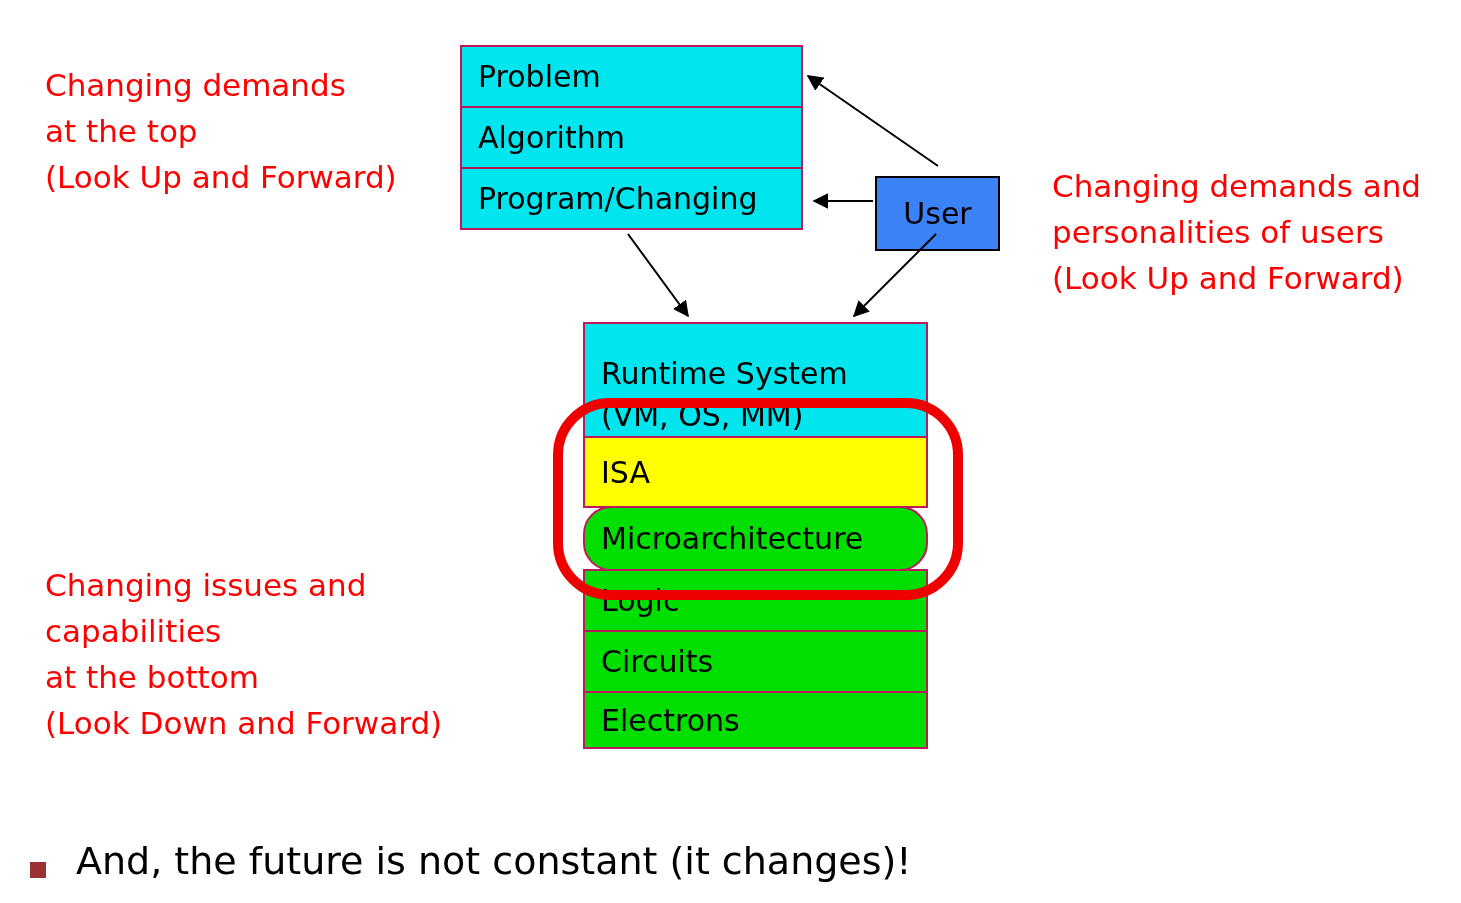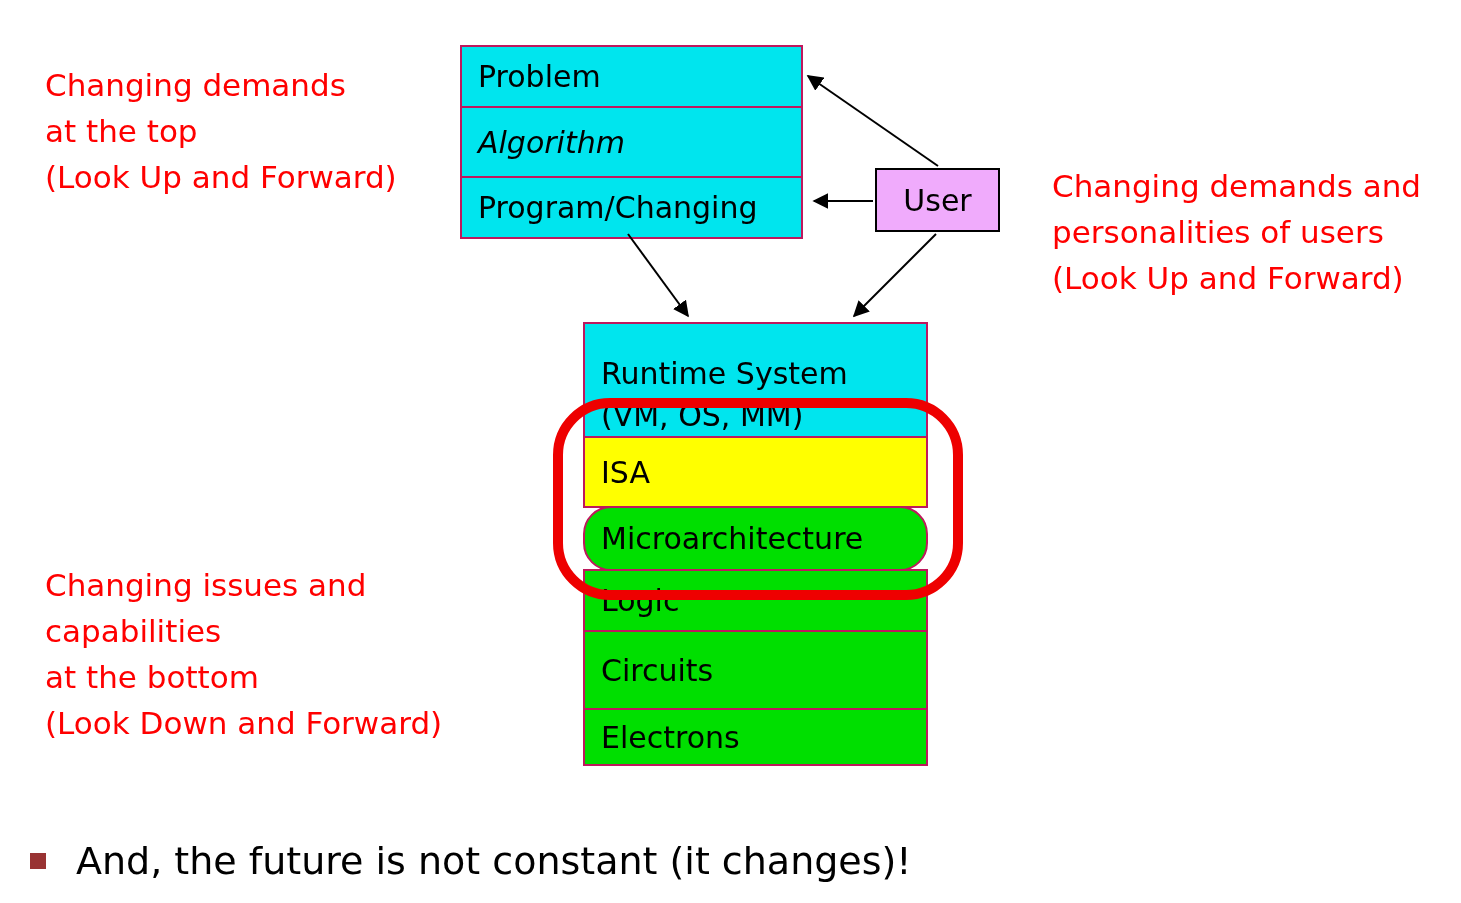--- a/index.html
+++ b/index.html
@@ -37,46 +37,46 @@
   .green  { background: #00df00; }
   .multiline {
     align-items: flex-start;
     padding-top: 29px;
     line-height: 42px;
     white-space: pre-line;
   }
   .user-box {
     position: absolute;
     left: 875px;
-    top: 168px;
+    top: 176px;
     width: 125px;
-    height: 64px;
+    height: 75px;
     box-sizing: border-box;
-    background: #f0abfc;
+    background: #3b82f6;
     border: 2px solid #000000;
     display: flex;
     align-items: center;
     justify-content: center;
     font-size: 30px;
     color: #000000;
   }
   .overlay {
     position: absolute;
     left: 0; top: 0;
     width: 1461px;
     height: 903px;
     pointer-events: none;
     z-index: 5;
   }
   .bullet-line {
     position: absolute;
     left: 30px;
     top: 836px;
     display: flex;
-    align-items: flex-start;
+    align-items: center;
   }
   .bullet-marker {
     width: 16px;
     height: 16px;
     margin-top: 17px;
     margin-right: 30px;
     background: #993333;
     flex: 0 0 auto;
   }
   .bullet-text {
@@ -98,33 +98,33 @@
 personalities of users
 (Look Up and Forward)</div>
 
   <div class="annotation" style="left:45px; top:562px; width:500px;">Changing issues and
 capabilities
 at the bottom
 (Look Down and Forward)</div>
 
   <div class="stack" style="left:460px; top:45px; width:343px;">
     <div class="box-row cyan" style="height:63px;">Problem</div>
-    <div class="box-row cyan" style="height:72px;font-style:italic;">Algorithm</div>
+    <div class="box-row cyan" style="height:63px;">Algorithm</div>
     <div class="box-row cyan" style="height:63px;">Program/Changing</div>
   </div>
 
   <div class="user-box">User</div>
 
   <div class="stack" style="left:583px; top:322px; width:345px;">
     <div class="box-row cyan multiline" style="height:116px;">Runtime System
 (VM, OS, MM)</div>
     <div class="box-row yellow" style="height:72px;">ISA</div>
     <div class="box-row green" style="height:65px;border-radius:28px;">Microarchitecture</div>
     <div class="box-row green" style="height:63px;">Logic</div>
-    <div class="box-row green" style="height:80px;">Circuits</div>
+    <div class="box-row green" style="height:63px;">Circuits</div>
     <div class="box-row green" style="height:58px;">Electrons</div>
   </div>
 
   <svg class="overlay" viewBox="0 0 1461 903">
     <defs>
       <marker id="arrowhead" viewBox="0 0 10 10" refX="9" refY="5" markerWidth="8" markerHeight="8" orient="auto-start-reverse">
         <path d="M0,0 L10,5 L0,10 z" fill="#000000"></path>
       </marker>
     </defs>
 

